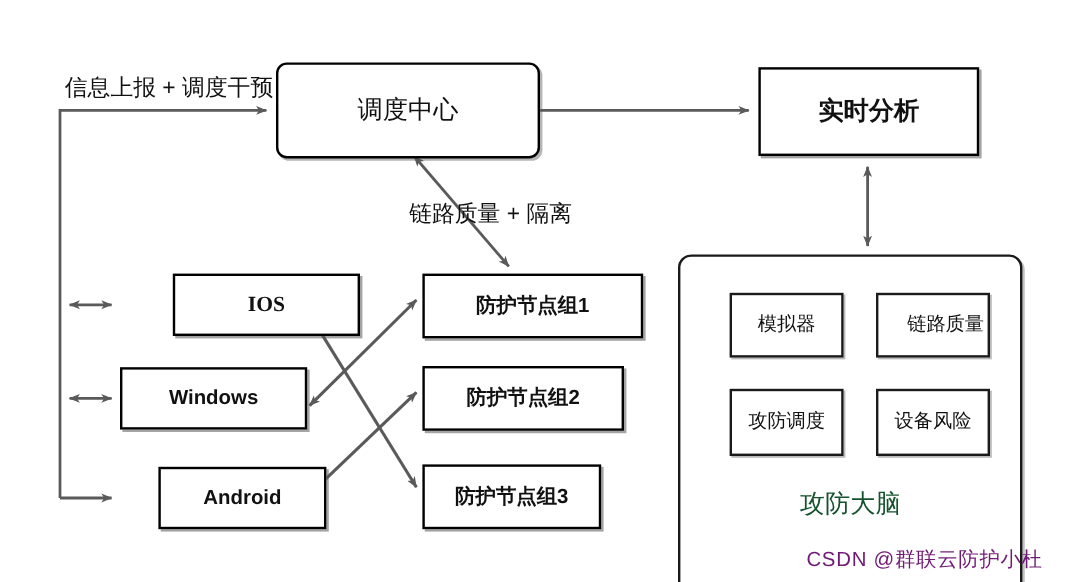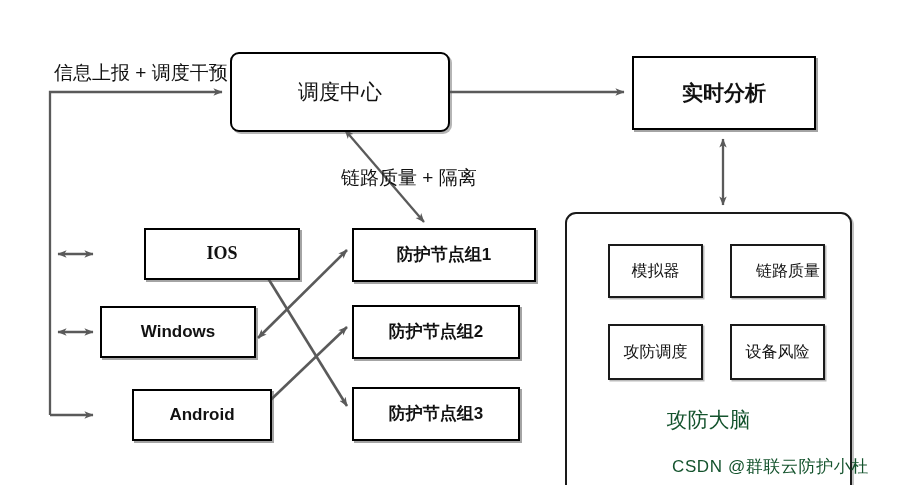--- a/index.html
+++ b/index.html
@@ -65,21 +65,21 @@
     text-align: center;
     color: #14532d;
   }
   .edge-label {
     position: absolute;
     color: #111111;
     white-space: nowrap;
   }
   .watermark {
     position: absolute;
-    color: #14532d;
+    color: #701a75;
     white-space: nowrap;
     letter-spacing: 0.6px;
   }
   .cjk-22 { font-size: 21px; }
   .cjk-17 { font-size: 17px; }
   .cjk-16 { font-size: 16px; }
   .cjk-15 { font-size: 19px; text-align: right; }
   .lat-17 {
     font-size: 17px;
     font-family: "Liberation Sans", "DejaVu Sans", sans-serif;
@@ -137,21 +137,21 @@
   <div class="node hard-box serif-18" style="left:100px; top:228px; width:156px; height:52px;">IOS</div>
 
   <div class="node hard-box lat-17" style="left:100px; top:306px; width:156px; height:52px;">Windows</div>
 
   <div class="node hard-box lat-17" style="left:100px; top:389px; width:140px; height:52px;margin-left:32px;">Android</div>
 
   <div class="node hard-box cjk-17" style="left:352px; top:228px; width:184px; height:54px;">防护节点组1</div>
 
   <div class="node hard-box cjk-17" style="left:352px; top:305px; width:168px; height:54px;">防护节点组2</div>
 
-  <div class="node hard-box cjk-17" style="left:352px; top:387px; width:168px; height:54px;">防护节点组3</div>
+  <div class="node hard-box cjk-17" style="left:352px; top:387px; width:149px; height:54px;">防护节点组3</div>
 
   <div class="panel" style="left:565px; top:212px; width:287px; height:292px;">
 
     <div class="node thin-box cjk-16" style="left:41px; top:30px; width:95px; height:54px;">模拟器</div>
 
     <div class="node thin-box cjk-16" style="left:163px; top:30px; width:95px; height:54px;padding-left:21px;">链路质量</div>
 
     <div class="node thin-box cjk-16" style="left:41px; top:110px; width:95px; height:56px;">攻防调度</div>
 
     <div class="node thin-box cjk-16" style="left:163px; top:110px; width:95px; height:56px;">设备风险</div>

